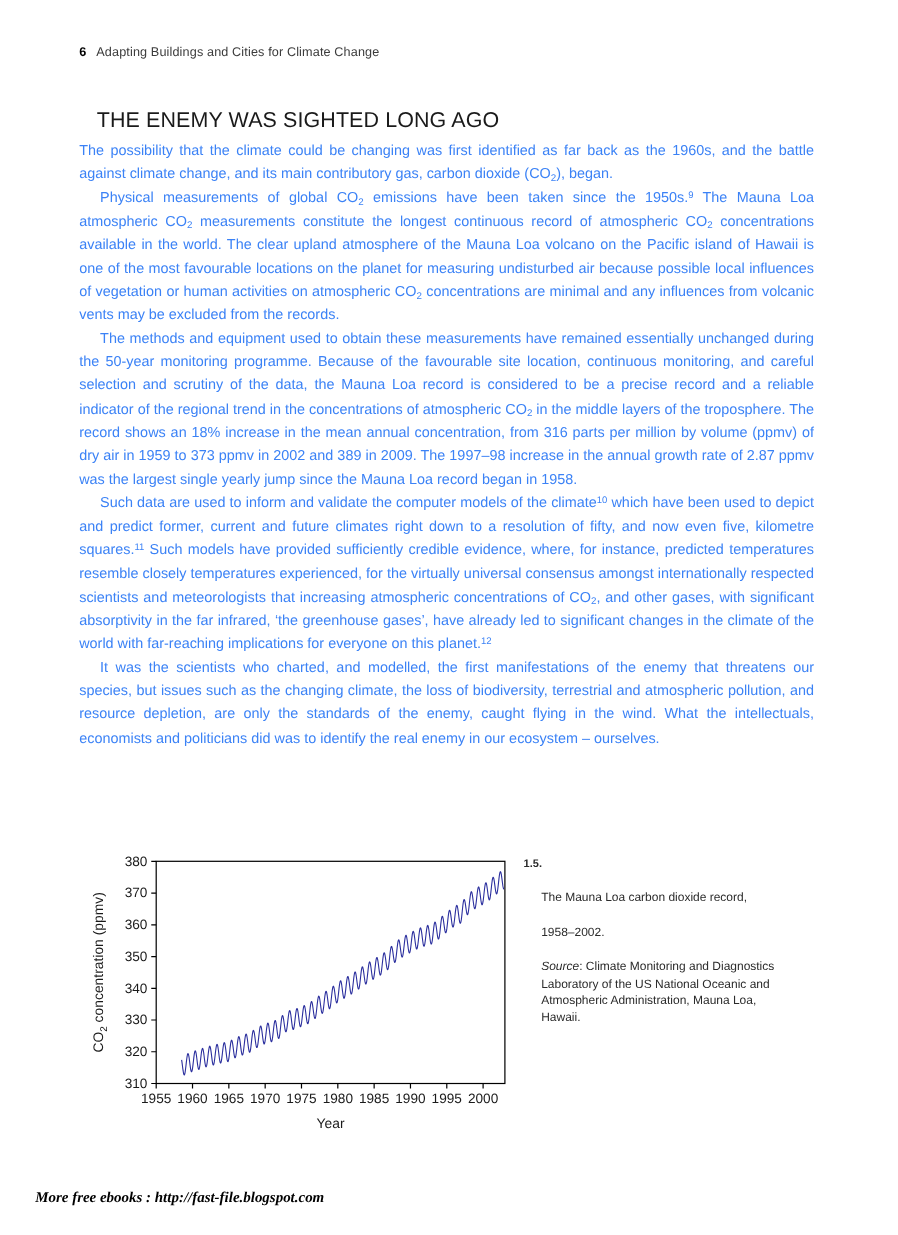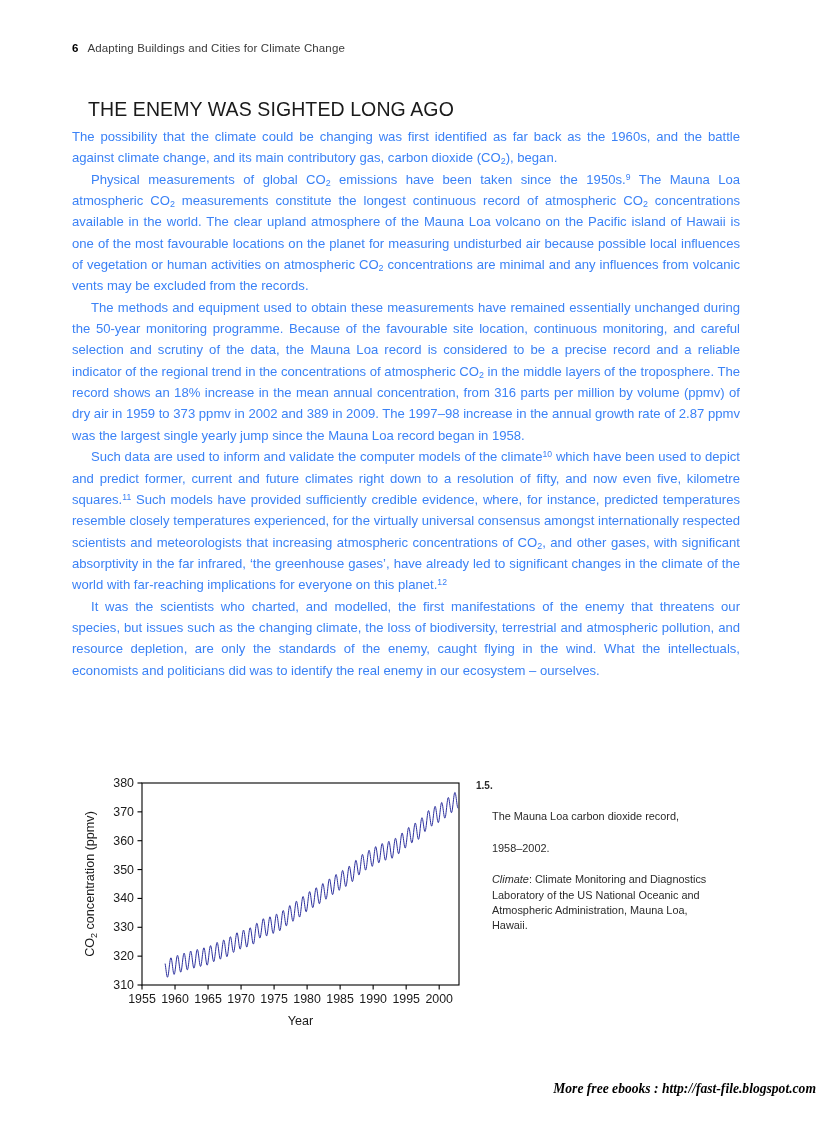--- a/index.html
+++ b/index.html
@@ -50,24 +50,25 @@
     position:absolute; left:404px; top:6px; width:258px;
     font-size:10.9px; line-height:15.4px; color:#2b2b2b;
   }
   .caption .fignum { font-weight:bold; display:block; font-size:10px; margin-bottom:1px; }
   .caption .src-label { font-style:italic; }
   .caption p { margin:16px; }
 
   
   .footer {
     position:absolute; left:0; right:0; top:1081px;
-    text-align:right;
+    text-align:left;
     font-size:13.6px; font-weight:bold; font-style:italic;
     color:#000;
     font-family:"Liberation Serif", serif;
+    padding-left:32px;
   }
 </style>
 </head>
 <body>
 
 <div class="page">
 
   <div class="runhead">
     <span class="folio">6</span><span>Adapting Buildings and Cities for Climate Change</span>
   </div>
@@ -131,19 +132,19 @@
             <text x="0" y="0" text-anchor="middle" font-size="12.6" fill="#1a1a1a" font-family="&quot;Liberation Sans&quot;, sans-serif"><tspan>CO</tspan><tspan dy="3.2" font-size="9">2</tspan><tspan dy="-3.2"> concentration (ppmv)</tspan></text>
           </g>
           <polyline points="93.11,191.58 93.39,193.31 93.66,195.34 93.94,197.50 94.22,199.64 94.49,201.60 94.77,203.25 95.04,204.44 95.32,205.11 95.59,205.18 95.87,204.63 96.14,203.51 96.42,201.87 96.69,199.86 96.97,197.56 97.24,195.13 97.52,192.71 97.79,190.47 98.07,188.55 98.34,187.08 98.62,186.14 98.89,185.80 99.17,186.06 99.44,186.91 99.72,188.28 99.99,190.06 100.27,192.14 100.54,194.35 100.82,196.54 101.09,198.56 101.37,200.25 101.64,201.50 101.92,202.22 102.20,202.34 102.47,201.85 102.75,200.77 103.02,199.18 103.30,197.20 103.57,194.93 103.85,192.52 104.12,190.12 104.40,187.91 104.67,186.01 104.95,184.56 105.22,183.65 105.50,183.33 105.77,183.62 106.05,184.49 106.32,185.88 106.60,187.69 106.87,189.79 107.15,192.02 107.42,194.24 107.70,196.28 107.97,198.00 108.25,199.28 108.52,200.01 108.80,200.16 109.07,199.69 109.35,198.64 109.63,197.08 109.90,195.08 110.18,192.80 110.45,190.38 110.73,187.98 111.00,185.75 111.28,183.85 111.55,182.39 111.83,181.46 112.10,181.14 112.38,181.42 112.65,182.28 112.93,183.66 113.20,185.46 113.48,187.55 113.75,189.77 114.03,191.98 114.30,194.01 114.58,195.72 114.85,196.99 115.13,197.71 115.40,197.85 115.68,197.37 115.95,196.32 116.23,194.74 116.50,192.78 116.78,190.53 117.05,188.14 117.33,185.77 117.61,183.58 117.88,181.70 118.16,180.28 118.43,179.39 118.71,179.09 118.98,179.40 119.26,180.30 119.53,181.71 119.81,183.54 120.08,185.66 120.36,187.92 120.63,190.16 120.91,192.23 121.18,193.97 121.46,195.27 121.73,196.03 122.01,196.19 122.28,195.75 122.56,194.73 122.83,193.18 123.11,191.21 123.38,188.95 123.66,186.55 123.93,184.17 124.21,181.96 124.48,180.08 124.76,178.64 125.03,177.74 125.31,177.43 125.59,177.74 125.86,178.62 126.14,180.02 126.41,181.85 126.69,183.95 126.96,186.20 127.24,188.43 127.51,190.48 127.79,192.22 128.06,193.50 128.34,194.25 128.61,194.41 128.89,193.95 129.16,192.92 129.44,191.36 129.71,189.42 129.99,187.18 130.26,184.81 130.54,182.45 130.81,180.27 131.09,178.42 131.36,177.00 131.64,176.13 131.91,175.84 132.19,176.17 132.46,177.08 132.74,178.51 133.01,180.36 133.29,182.49 133.57,184.76 133.84,187.02 134.12,189.09 134.39,190.85 134.67,192.16 134.94,192.94 135.22,193.12 135.49,192.69 135.77,191.68 136.04,190.15 136.32,188.09 136.59,185.75 136.87,183.26 137.14,180.80 137.42,178.51 137.69,176.54 137.97,175.02 138.24,174.03 138.52,173.64 138.79,173.85 139.07,174.65 139.34,175.97 139.62,177.71 139.89,179.73 140.17,181.89 140.44,184.04 140.72,186.00 140.99,187.65 141.27,188.85 141.55,189.51 141.82,189.59 142.10,189.05 142.37,187.92 142.65,186.28 142.92,184.29 143.20,182.02 143.47,179.60 143.75,177.20 144.02,174.98 144.30,173.08 144.57,171.62 144.85,170.70 145.12,170.38 145.40,170.66 145.67,171.53 145.95,172.91 146.22,174.71 146.50,176.80 146.77,179.03 147.05,181.25 147.32,183.28 147.60,184.99 147.87,186.26 148.15,186.99 148.42,187.13 148.70,186.66 148.97,185.61 149.25,184.03 149.53,182.03 149.80,179.74 150.08,177.31 150.35,174.90 150.63,172.67 150.90,170.75 151.18,169.29 151.45,168.35 151.73,168.02 152.00,168.29 152.28,169.14 152.55,170.52 152.83,172.31 153.10,174.39 153.38,176.60 153.65,178.80 153.93,180.82 154.20,182.53 154.48,183.78 154.75,184.50 155.03,184.63 155.30,184.15 155.58,183.08 155.85,181.49 156.13,179.41 156.40,177.03 156.68,174.52 156.95,172.02 157.23,169.71 157.51,167.71 157.78,166.16 158.06,165.14 158.33,164.72 158.61,164.91 158.88,165.68 159.16,166.97 159.43,168.67 159.71,170.67 159.98,172.80 160.26,174.92 160.53,176.85 160.81,178.47 161.08,179.64 161.36,180.28 161.63,180.32 161.91,179.75 162.18,178.60 162.46,176.93 162.73,174.91 163.01,172.60 163.28,170.15 163.56,167.72 163.83,165.46 164.11,163.52 164.38,162.03 164.66,161.08 164.93,160.72 165.21,160.97 165.49,161.81 165.76,163.16 166.04,164.93 166.31,166.98 166.59,169.18 166.86,171.36 167.14,173.36 167.41,175.04 167.69,176.27 167.96,176.97 168.24,177.08 168.51,176.57 168.79,175.48 169.06,173.88 169.34,171.90 169.61,169.64 169.89,167.24 170.16,164.86 170.44,162.65 170.71,160.77 170.99,159.33 171.26,158.43 171.54,158.12 171.81,158.42 172.09,159.30 172.36,160.70 172.64,162.52 172.91,164.63 173.19,166.88 173.47,169.11 173.74,171.16 174.02,172.89 174.29,174.17 174.57,174.92 174.84,175.08 175.12,174.62 175.39,173.58 175.67,172.03 175.94,170.00 176.22,167.68 176.49,165.22 176.77,162.78 177.04,160.51 177.32,158.57 177.59,157.07 177.87,156.11 178.14,155.74 178.42,155.98 178.69,156.81 178.97,158.15 179.24,159.91 179.52,161.96 179.79,164.15 180.07,166.32 180.34,168.31 180.62,169.98 180.89,171.21 181.17,171.90 181.45,171.99 181.72,171.48 182.00,170.38 182.27,168.77 182.55,166.60 182.82,164.15 183.10,161.56 183.37,158.99 183.65,156.59 183.92,154.51 184.20,152.88 184.47,151.79 184.75,151.29 185.02,151.40 185.30,152.09 185.57,153.30 185.85,154.93 186.12,156.85 186.40,158.90 186.67,160.94 186.95,162.80 187.22,164.34 187.50,165.43 187.77,165.99 188.05,165.95 188.32,165.31 188.60,164.08 188.88,162.33 189.15,160.38 189.43,158.13 189.70,155.75 189.98,153.38 190.25,151.19 190.53,149.33 190.80,147.90 191.08,147.02 191.35,146.73 191.63,147.04 191.90,147.94 192.18,149.36 192.45,151.20 192.73,153.32 193.00,155.59 193.28,157.83 193.55,159.90 193.83,161.65 194.10,162.95 194.38,163.72 194.65,163.89 194.93,163.45 195.20,162.43 195.48,160.89 195.75,158.88 196.03,156.59 196.30,154.15 196.58,151.73 196.86,149.49 197.13,147.57 197.41,146.10 197.68,145.16 197.96,144.82 198.23,145.08 198.51,145.93 198.78,147.30 199.06,149.09 199.33,151.16 199.61,153.37 199.88,155.56 200.16,157.58 200.43,159.27 200.71,160.53 200.98,161.24 201.26,161.36 201.53,160.87 201.81,159.80 202.08,158.21 202.36,156.20 202.63,153.90 202.91,151.47 203.18,149.05 203.46,146.81 203.73,144.89 204.01,143.42 204.28,142.48 204.56,142.13 204.84,142.40 205.11,143.25 205.39,144.62 205.66,146.40 205.94,148.47 206.21,150.69 206.49,152.88 206.76,154.90 207.04,156.59 207.31,157.84 207.59,158.56 207.86,158.68 208.14,158.19 208.41,157.11 208.69,155.52 208.96,153.41 209.24,151.01 209.51,148.47 209.79,145.95 210.06,143.61 210.34,141.59 210.61,140.01 210.89,138.97 211.16,138.52 211.44,138.68 211.71,139.43 211.99,140.69 212.26,142.37 212.54,144.34 212.82,146.45 213.09,148.54 213.37,150.45 213.64,152.05 213.92,153.19 214.19,153.80 214.47,153.82 214.74,153.23 215.02,152.05 215.29,150.36 215.57,148.27 215.84,145.90 216.12,143.39 216.39,140.89 216.67,138.58 216.94,136.58 217.22,135.03 217.49,134.01 217.77,133.59 218.04,133.78 218.32,134.55 218.59,135.84 218.87,137.55 219.14,139.55 219.42,141.68 219.69,143.80 219.97,145.74 220.24,147.36 220.52,148.53 220.80,149.17 221.07,149.21 221.35,148.64 221.62,147.49 221.90,145.83 222.17,143.76 222.45,141.40 222.72,138.90 223.00,136.42 223.27,134.12 223.55,132.14 223.82,130.61 224.10,129.61 224.37,129.20 224.65,129.41 224.92,130.20 225.20,131.50 225.47,133.22 225.75,135.24 226.02,137.39 226.30,139.52 226.57,141.47 226.85,143.11 227.12,144.30 227.40,144.95 227.67,145.01 227.95,144.46 228.22,143.32 228.50,141.67 228.78,139.55 229.05,137.13 229.33,134.58 229.60,132.04 229.88,129.69 230.15,127.65 230.43,126.06 230.70,125.00 230.98,124.54 231.25,124.69 231.53,125.42 231.80,126.67 232.08,128.33 232.35,130.29 232.63,132.38 232.90,134.46 233.18,136.36 233.45,137.93 233.73,139.07 234.00,139.66 234.28,139.67 234.55,139.06 234.83,137.87 235.10,136.16 235.38,134.10 235.65,131.75 235.93,129.26 236.20,126.80 236.48,124.50 236.76,122.53 237.03,121.01 237.31,120.02 237.58,119.62 237.86,119.84 238.13,120.63 238.41,121.95 238.68,123.68 238.96,125.70 239.23,127.86 239.51,130.00 239.78,131.97 240.06,133.61 240.33,134.81 240.61,135.47 240.88,135.54 241.16,135.00 241.43,133.88 241.71,132.23 241.98,130.18 242.26,127.83 242.53,125.35 242.81,122.88 243.08,120.59 243.36,118.62 243.63,117.10 243.91,116.11 244.18,115.72 244.46,115.94 244.74,116.74 245.01,118.05 245.29,119.79 245.56,121.81 245.84,123.98 246.11,126.12 246.39,128.09 246.66,129.73 246.94,130.93 247.21,131.60 247.49,131.67 247.76,131.13 248.04,130.01 248.31,128.37 248.59,126.28 248.86,123.90 249.14,121.39 249.41,118.89 249.69,116.57 249.96,114.57 250.24,113.01 250.51,112.00 250.79,111.57 251.06,111.76 251.34,112.53 251.61,113.81 251.89,115.52 252.16,117.51 252.44,119.64 252.72,121.75 252.99,123.69 253.27,125.30 253.54,126.47 253.82,127.11 254.09,127.15 254.37,126.58 254.64,125.42 254.92,123.75 255.19,121.66 255.47,119.29 255.74,116.77 256.02,114.27 256.29,111.95 256.57,109.95 256.84,108.40 257.12,107.38 257.39,106.95 257.67,107.14 257.94,107.91 258.22,109.19 258.49,110.90 258.77,112.89 259.04,115.02 259.32,117.13 259.59,119.07 259.87,120.69 260.14,121.86 260.42,122.49 260.70,122.53 260.97,121.96 261.25,120.81 261.52,119.13 261.80,117.06 262.07,114.70 262.35,112.20 262.62,109.72 262.90,107.41 263.17,105.43 263.45,103.89 263.72,102.89 264.00,102.48 264.27,102.68 264.55,103.46 264.82,104.77 265.10,106.48 265.37,108.49 265.65,110.64 265.92,112.77 266.20,114.72 266.47,116.35 266.75,117.54 267.02,118.18 267.30,118.24 267.57,117.69 267.85,116.55 268.13,114.89 268.40,112.84 268.68,110.50 268.95,108.02 269.23,105.56 269.50,103.27 269.78,101.31 270.05,99.79 270.33,98.81 270.60,98.42 270.88,98.64 271.15,99.45 271.43,100.77 271.70,102.51 271.98,104.54 272.25,106.70 272.53,108.85 272.80,110.82 273.08,112.48 273.35,113.68 273.63,114.35 273.90,114.43 274.18,113.89 274.45,112.78 274.73,111.14 275.00,109.03 275.28,106.63 275.55,104.10 275.83,101.58 276.11,99.24 276.38,97.22 276.66,95.64 276.93,94.60 277.21,94.16 277.48,94.32 277.76,95.07 278.03,96.34 278.31,98.02 278.58,99.99 278.86,102.11 279.13,104.20 279.41,106.11 279.68,107.71 279.96,108.86 280.23,109.47 280.51,109.49 280.78,108.90 281.06,107.72 281.33,106.03 281.61,103.85 281.88,101.38 282.16,98.77 282.43,96.18 282.71,93.76 282.98,91.67 283.26,90.02 283.53,88.91 283.81,88.39 284.09,88.48 284.36,89.16 284.64,90.35 284.91,91.96 285.19,93.86 285.46,95.90 285.74,97.92 286.01,99.76 286.29,101.28 286.56,102.36 286.84,102.89 287.11,102.84 287.39,102.18 287.66,100.93 287.94,99.16 288.21,97.08 288.49,94.71 288.76,92.20 289.04,89.71 289.31,87.40 289.59,85.40 289.86,83.85 290.14,82.84 290.41,82.42 290.69,82.61 290.96,83.39 291.24,84.68 291.51,86.39 291.79,88.39 292.07,90.53 292.34,92.64 292.62,94.59 292.89,96.21 293.17,97.38 293.44,98.02 293.72,98.07 293.99,97.50 294.27,96.36 294.54,94.69 294.82,92.64 295.09,90.31 295.37,87.83 295.64,85.37 295.92,83.09 296.19,81.13 296.47,79.62 296.74,78.64 297.02,78.25 297.29,78.48 297.57,79.29 297.84,80.61 298.12,82.36 298.39,84.39 298.67,86.56 298.94,88.71 299.22,90.69 299.49,92.34 299.77,93.55 300.05,94.22 300.32,94.30 300.60,93.77 300.87,92.66 301.15,91.03 301.42,88.98 301.70,86.65 301.97,84.18 302.25,81.73 302.52,79.46 302.80,77.50 303.07,75.99 303.35,75.02 303.62,74.64 303.90,74.87 304.17,75.69 304.45,77.02 304.72,78.77 305.00,80.81 305.27,82.98 305.55,85.14 305.82,87.12 306.10,88.78 306.37,90.00 306.65,90.68 306.92,90.76 307.20,90.24 307.47,89.13 307.75,87.51 308.03,85.51 308.30,83.22 308.58,80.80 308.85,78.39 309.13,76.16 309.40,74.26 309.68,72.79 309.95,71.87 310.23,71.53 310.50,71.81 310.78,72.67 311.05,74.05 311.33,75.84 311.60,77.93 311.88,80.15 312.15,82.35 312.43,84.38 312.70,86.09 312.98,87.35 313.25,88.07 313.53,88.20 313.80,87.72 314.08,86.66 314.35,85.08 314.63,83.11 314.90,80.85 315.18,78.44 315.45,76.06 315.73,73.85 316.01,71.97 316.28,70.53 316.56,69.62 316.83,69.31 317.11,69.61 317.38,70.50 317.66,71.90 317.93,73.72 318.21,75.82 318.48,78.07 318.76,80.29 319.03,82.34 319.31,84.07 319.58,85.36 319.86,86.10 320.13,86.26 320.41,85.80 320.68,84.76 320.96,83.21 321.23,81.10 321.51,78.71 321.78,76.18 322.06,73.67 322.33,71.33 322.61,69.31 322.88,67.74 323.16,66.71 323.43,66.27 323.71,66.44 323.99,67.19 324.26,68.46 324.54,70.15 324.81,72.13 325.09,74.24 325.36,76.34 325.64,78.26 325.91,79.86 326.19,81.01 326.46,81.63 326.74,81.66 327.01,81.07 327.29,79.90 327.56,78.21 327.84,76.08 328.11,73.65 328.39,71.09 328.66,68.55 328.94,66.18 329.21,64.13 329.49,62.53 329.76,61.47 330.04,61.00 330.31,61.13 330.59,61.86 330.86,63.10 331.14,64.75 331.41,66.70 331.69,68.78 331.97,70.85 332.24,72.74 332.52,74.30 332.79,75.43 333.07,76.01 333.34,76.01 333.62,75.39 333.89,74.19 334.17,72.47 334.44,70.36 334.72,67.96 334.99,65.42 335.27,62.90 335.54,60.56 335.82,58.54 336.09,56.96 336.37,55.92 336.64,55.47 336.92,55.63 337.19,56.38 337.47,57.64 337.74,59.32 338.02,61.29 338.29,63.40 338.57,65.49 338.84,67.40 339.12,69.00 339.39,70.14 339.67,70.75 339.95,70.77 340.22,70.18 340.50,69.00 340.77,67.31 341.05,65.28 341.32,62.96 341.60,60.50 341.87,58.06 342.15,55.80 342.42,53.85 342.70,52.36 342.97,51.40 343.25,51.03 343.52,51.27 343.80,52.10 344.07,53.44 344.35,55.20 344.62,57.25 344.90,59.44 345.17,61.61 345.45,63.61 345.72,65.28 346.00,66.51 346.27,67.20 346.55,67.30 346.82,66.78 347.10,65.69 347.38,64.07 347.65,61.82 347.93,59.28 348.20,56.60 348.48,53.94 348.75,51.45 349.03,49.29 349.30,47.57 349.58,46.38 349.85,45.80 350.13,45.82 350.40,46.42 350.68,47.54 350.95,49.08 351.23,50.91 351.50,52.87 351.78,54.82 352.05,56.59 352.33,58.04 352.60,59.05 352.88,59.52 353.15,59.39 353.43,58.66 353.70,57.34 353.98,55.50 354.25,53.41 354.53,51.02 354.80,48.49 355.08,45.99 355.36,43.66 355.63,41.65 355.91,40.08 356.18,39.05 356.46,38.62 356.73,38.80 357.01,39.56 357.28,40.83 357.56,42.53 357.83,44.51 358.11,46.63 358.38,48.73 358.66,50.66 358.93,52.27 359.21,53.43 359.48,54.05 359.76,54.08 360.03,53.50 360.31,52.34 360.58,50.66 360.86,48.62 361.13,46.29 361.41,43.83 361.68,41.38 361.96,39.11 362.23,37.17 362.51,35.66 362.78,34.70 363.06,34.32 363.34,34.56 363.61,35.38 363.89,36.72 364.16,38.48 364.44,40.52 364.71,42.70 364.99,44.87 365.26,46.85 365.54,48.52 365.81,49.74 366.09,50.43 366.36,50.52 366.64,50.00 366.91,48.90 367.19,47.28 367.46,45.19 367.74,42.82 368.01,40.30 368.29,37.81 368.56,35.49 368.84,33.49 369.11,31.93 369.39,30.92 369.66,30.49 369.94,30.68 370.21,31.45 370.49,32.74 370.76,34.44 371.04,36.44 371.32,38.57 371.59,40.68 371.87,42.62 372.14,44.24 372.42,45.41 372.69,46.04 372.97,46.08 373.24,45.51 373.52,44.36 373.79,42.69 374.07,40.56 374.34,38.14 374.62,35.59 374.89,33.05 375.17,30.69 375.44,28.65 375.72,27.05 375.99,25.99 376.27,25.53 376.54,25.67 376.82,26.40 377.09,27.64 377.37,29.31 377.64,31.26 377.92,33.35 378.19,35.42 378.47,37.32 378.74,38.89 379.02,40.02 379.30,40.61 379.57,40.61 379.85,40.00 380.12,38.81 380.40,37.09 380.67,35.02 380.95,32.66 381.22,30.16 381.50,27.68 381.77,25.37 382.05,23.39 382.32,21.85 382.60,20.85 382.87,20.44 383.15,20.64 383.42,21.43 383.70,22.73 383.97,24.45 384.25,26.46 384.52,28.60 384.80,30.73 385.07,32.69 385.35,34.32 385.62,35.50 385.90,36.15 386.17,36.21" fill="none" stroke="#2b2f9e" stroke-width="1" stroke-linejoin="round"></polyline>
         </svg>
     </div>
 
     <div class="caption">
       <span class="fignum">1.5.</span>
       <p>The Mauna Loa carbon dioxide record,</p>
       <p>1958–2002.</p>
-      <p><span class="src-label">Climate</span><span>: Climate Monitoring and Diagnostics Laboratory of the US National Oceanic and Atmospheric Administration, Mauna Loa, Hawaii.</span></p>
+      <p><span class="src-label">Source</span><span>: Climate Monitoring and Diagnostics Laboratory of the US National Oceanic and Atmospheric Administration, Mauna Loa, Hawaii.</span></p>
     </div>
   </div>
 
   <div class="footer">More free ebooks  :  http://fast-file.blogspot.com</div>
 
 </div>
 
 </body></html>

